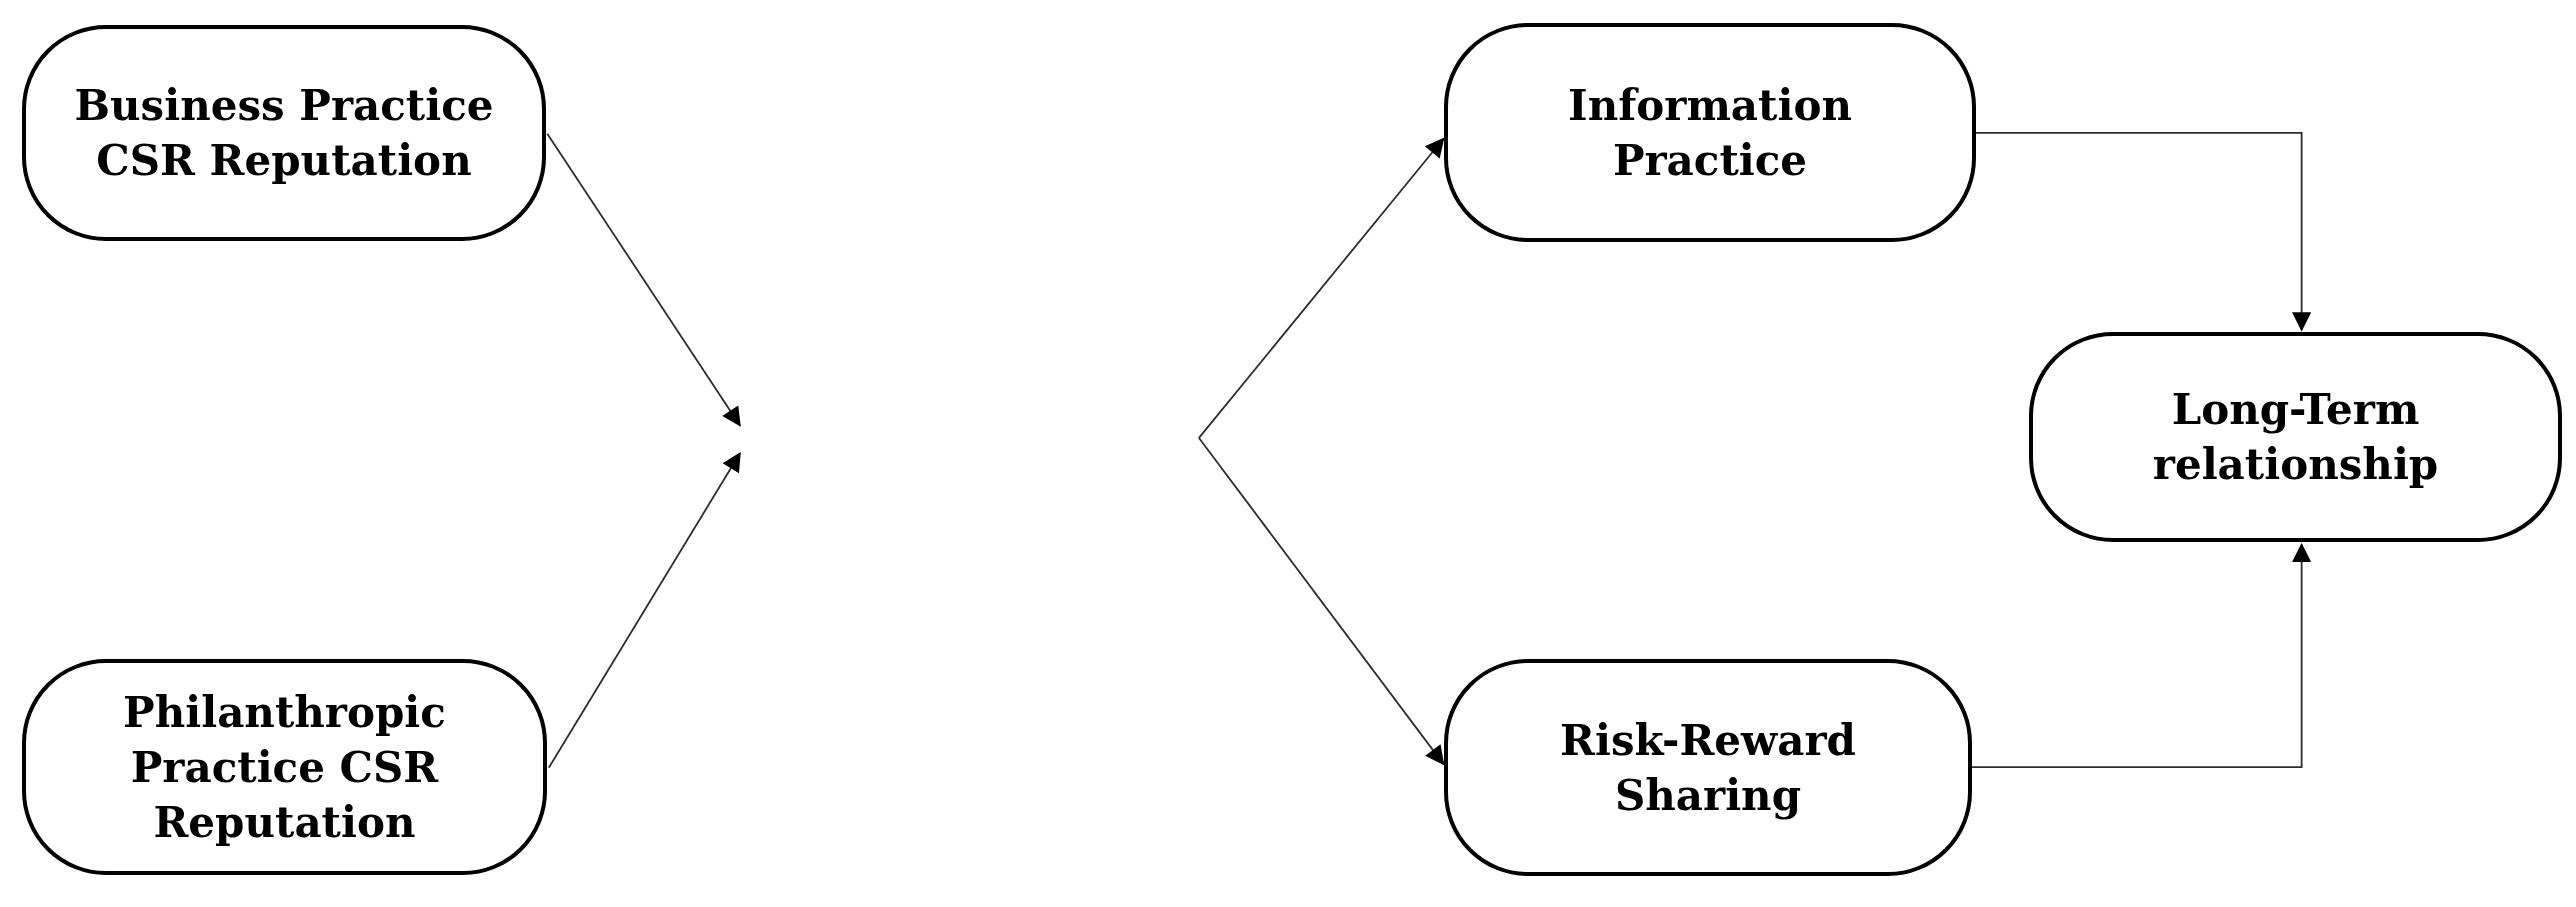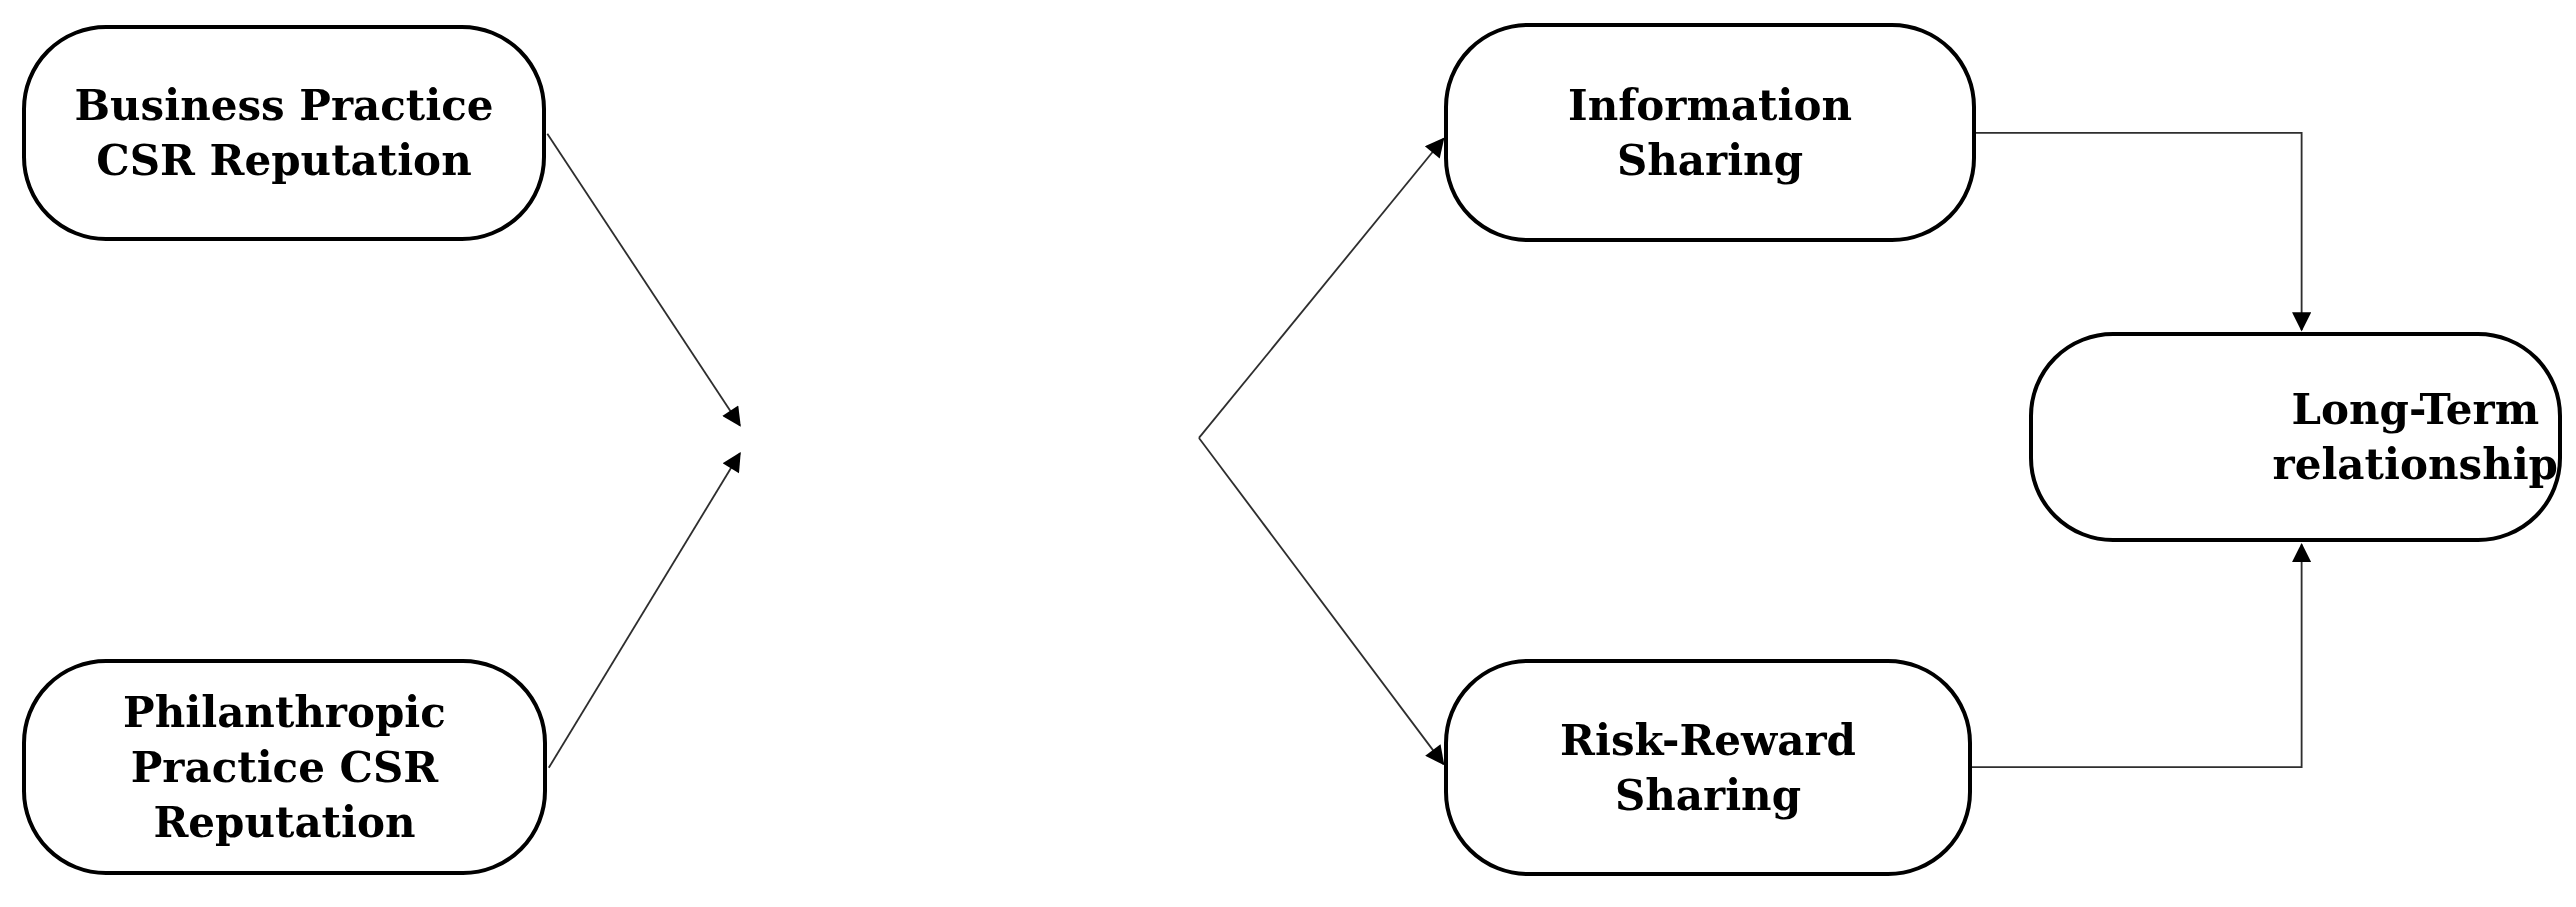--- a/index.html
+++ b/index.html
@@ -34,21 +34,21 @@
     line-height: 55px;
     color: #000000;
     z-index: 2;
   }
   
   .node-business      { left: 22px;   top: 25px;   width: 524px; height: 216px; }
   .node-philanthropic { left: 22px;   top: 659px;  width: 525px; height: 216px; }
   .node-trust         { left: 737px; top: 340px;  width: 464px; height: 197px; }
   .node-information   { left: 1444px; top: 23.4px;   width: 532px; height: 219px; }
   .node-risk          { left: 1444px; top: 659px;  width: 528px; height: 217px; text-align: center; }
-  .node-longterm      { left: 2029px; top: 332px;  width: 533px; height: 210px; justify-content: flex-end; }
+  .node-longterm      { left: 2029px; top: 332px;  width: 533px; height: 210px; }
 </style>
 </head>
 <body>
 
 <div class="figure">
 
   <svg class="wires" viewBox="0 0 3530 1244" xmlns="http://www.w3.org/2000/svg">
     <defs>
       <marker id="arrow" viewBox="0 0 10 10" refX="9.2" refY="5" markerWidth="14" markerHeight="10.5" orient="auto-start-reverse">
         <path d="M0,0 L10,5 L0,10 z" fill="#000000"></path>
@@ -75,21 +75,21 @@
 
   <div class="node node-philanthropic">
     <span>Philanthropic
 Practice CSR
 Reputation</span>
   </div>
 
 
   <div class="node node-information">
     <span>Information
-Sharing</span>
+Practice</span>
   </div>
 
   <div class="node node-risk">
     <span>Risk-Reward
 Sharing</span>
   </div>
 
   <div class="node node-longterm">
     <span>Long-Term
 relationship</span>

